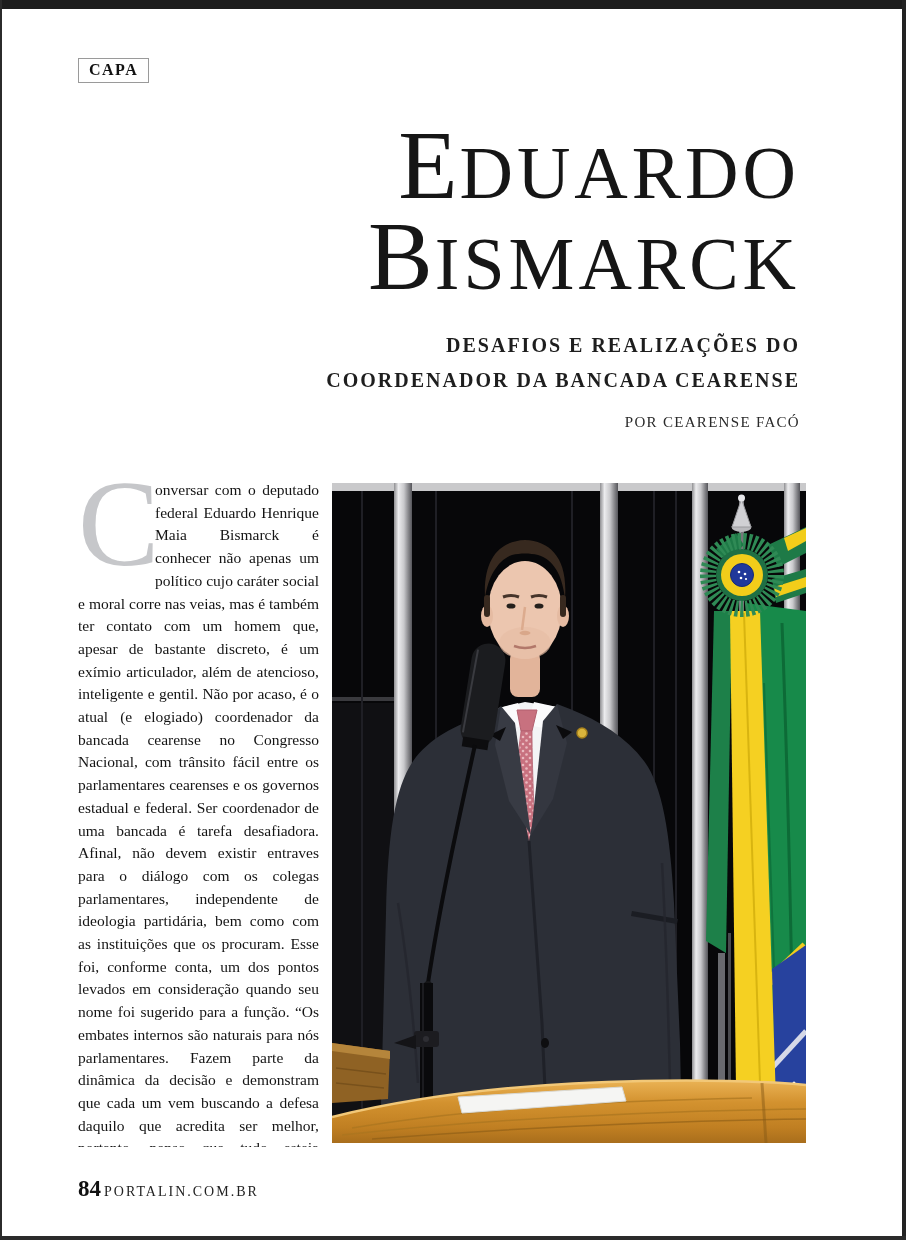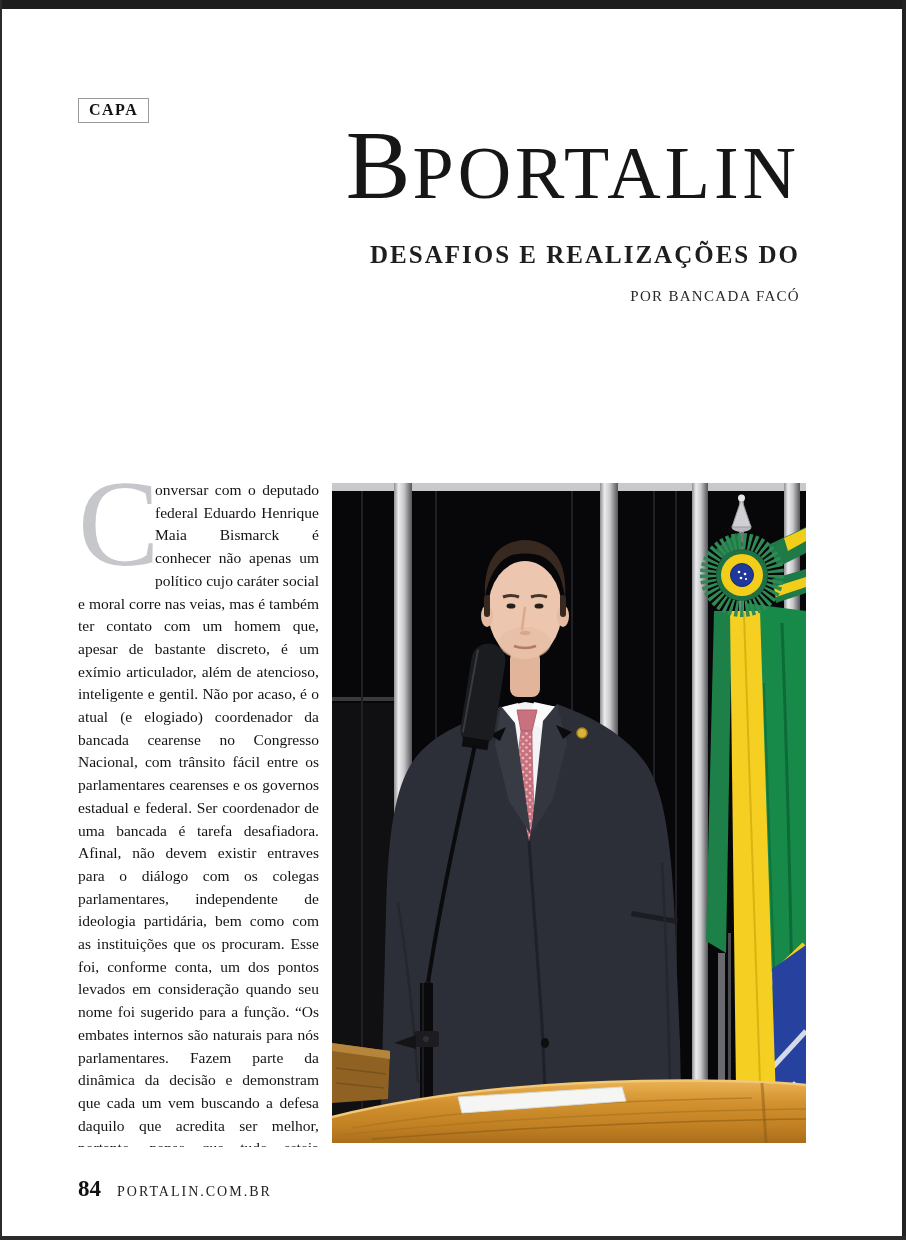--- a/index.html
+++ b/index.html
@@ -8,79 +8,81 @@
     font-family:"Liberation Serif",serif;color:#1b1b1b;overflow:hidden;
   }
   
   .frame-top{position:absolute;left:0;top:0;width:906px;height:9px;background:#1d1d1d;}
   .frame-left{position:absolute;left:0;top:0;width:2px;height:1240px;background:#2b2b2b;}
   .frame-right{position:absolute;right:0;top:0;width:4px;height:1240px;background:#232323;}
   .frame-bottom{position:absolute;left:0;bottom:0;width:906px;height:4px;background:#2b2b2b;}
 
   .capa-box{
     position:absolute;left:78px;top:58px;border:1.5px solid #9a9a9a;
-    padding:2px 10px 3px 10px;background:#fff;margin-top:40px;
+    padding:2px 10px 3px 10px;background:#fff;
   }
   .capa-box span{
     font-family:"Liberation Serif",serif;font-weight:bold;font-size:16px;
     letter-spacing:1.5px;color:#111;
   }
 
   .headline{position:absolute;right:106px;top:124px;width:760px;text-align:right;}
   .title{margin:0;font-weight:400;color:#161616;}
   .t-line{display:block;font-size:74px;line-height:84px;letter-spacing:4px;white-space:nowrap;}
   .t-init{font-size:97px;letter-spacing:2px;}
   .subtitle{margin:22px 0 0 0;font-weight:bold;color:#1e1e1e;}
-  .s-line{display:block;font-size:25px;line-height:35px;letter-spacing:2px;white-space:nowrap;}
+  .s-line{display:block;font-size:20px;line-height:35px;letter-spacing:2px;white-space:nowrap;}
   .byline{margin-top:16px;font-size:15px;letter-spacing:1.3px;color:#2a2a2a;}
 
   .column{
     position:absolute;left:78px;top:479px;width:241px;height:668px;
     font-size:15.5px;line-height:22.7px;text-align:justify;color:#141414;
     overflow:hidden;
   }
   .dropcap{
     float:left;width:72px;height:88px;margin:3px 5px 0 0;
     font-size:122px;line-height:84px;color:#c6c7ca;text-align:left;
     font-family:"Liberation Serif",serif;
   }
 
   .photo{
     position:absolute;left:332px;top:483px;width:474px;height:660px;margin:0;
     background:#070709;
   }
   .photo svg{display:block;}
 
   .footer{
-    position:absolute;left:78px;top:1176px;display:flex;align-items:baseline;gap:16px;font-family:Liberation Serif, serif;
+    position:absolute;left:78px;top:1176px;display:flex;align-items:baseline;gap:3px;font-family:Liberation Serif, serif;
   }
   .pagenum{font-size:23px;font-weight:bold;color:#111;}
   .site{font-size:14px;letter-spacing:2px;color:#222;}
 </style>
 </head>
 <body>
 
 <div class="page">
   <div class="frame-top"></div>
   <div class="frame-left"></div>
   <div class="frame-right"></div>
   <div class="frame-bottom"></div>
 
   <div class="capa-box">
     <span>CAPA</span>
   </div>
 
   <header class="headline">
     <h1 class="title">
-      <span class="t-line"><span class="t-init">B</span><span>PORTALIN</span></span>
+      <span class="t-line"><span class="t-init">E</span><span>DUARDO</span></span>
+      <span class="t-line"><span class="t-init">B</span><span>ISMARCK</span></span>
     </h1>
     <h2 class="subtitle">
       <span class="s-line">DESAFIOS E REALIZAÇÕES DO</span>
+      <span class="s-line">COORDENADOR DA BANCADA CEARENSE</span>
     </h2>
-    <div class="byline">POR BANCADA FACÓ</div>
+    <div class="byline">POR CEARENSE FACÓ</div>
   </header>
 
   <article class="column">
     <span class="dropcap">C</span><span>onversar com o deputado federal Eduardo Henrique Maia Bismarck é conhecer não apenas um político cujo caráter social e moral corre nas veias, mas é também ter contato com um homem que, apesar de bastante discreto, é um exímio articulador, além de atencioso, inteligente e gentil. Não por acaso, é o atual (e elogiado) coordenador da bancada cearense no Congresso Nacional, com trânsito fácil entre os parlamentares cearenses e os governos estadual e federal. Ser coordenador de uma bancada é tarefa desafiadora. Afinal, não devem existir entraves para o diálogo com os colegas parlamentares, independente de ideologia partidária, bem como com as instituições que os procuram. Esse foi, conforme conta, um dos pontos levados em consideração quando seu nome foi sugerido para a função. “Os embates internos são naturais para nós parlamentares. Fazem parte da dinâmica da decisão e demonstram que cada um vem buscando a defesa daquilo que acredita ser melhor, portanto, penso que tudo esteja conforme o esperado e planejado”, pontua.</span>
   </article>
 
   <figure class="photo">
     <svg width="474" height="660" viewBox="0 0 474 660">
       <defs>
         <linearGradient id="gPillar" x1="0" y1="0" x2="1" y2="0">

